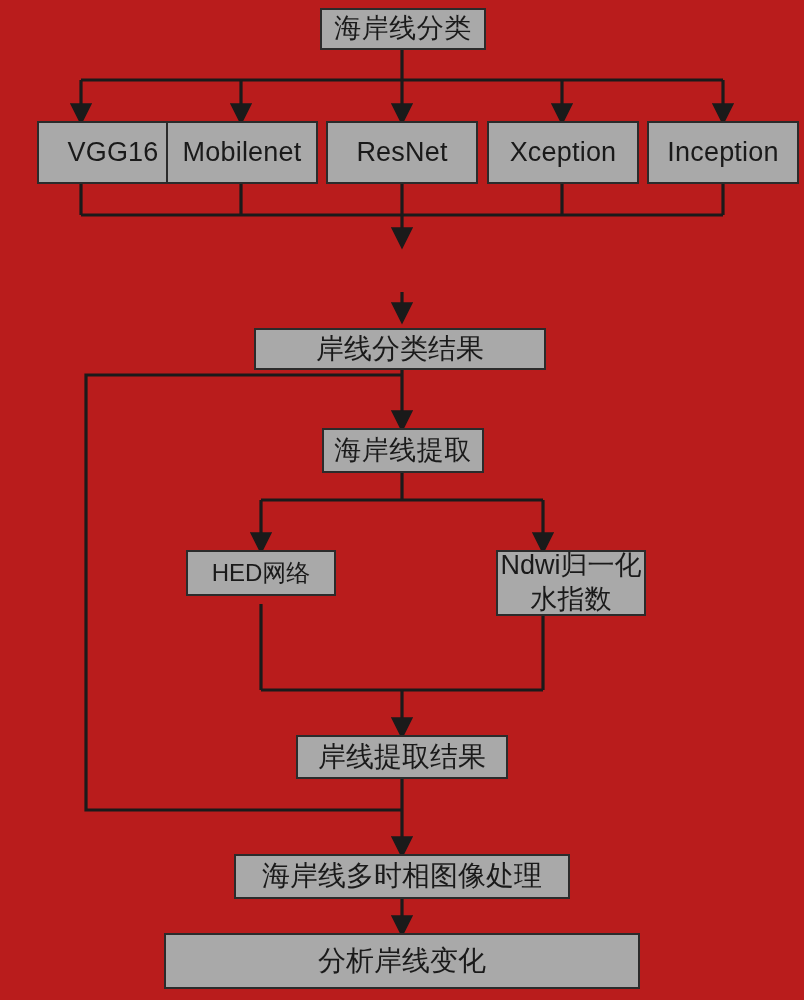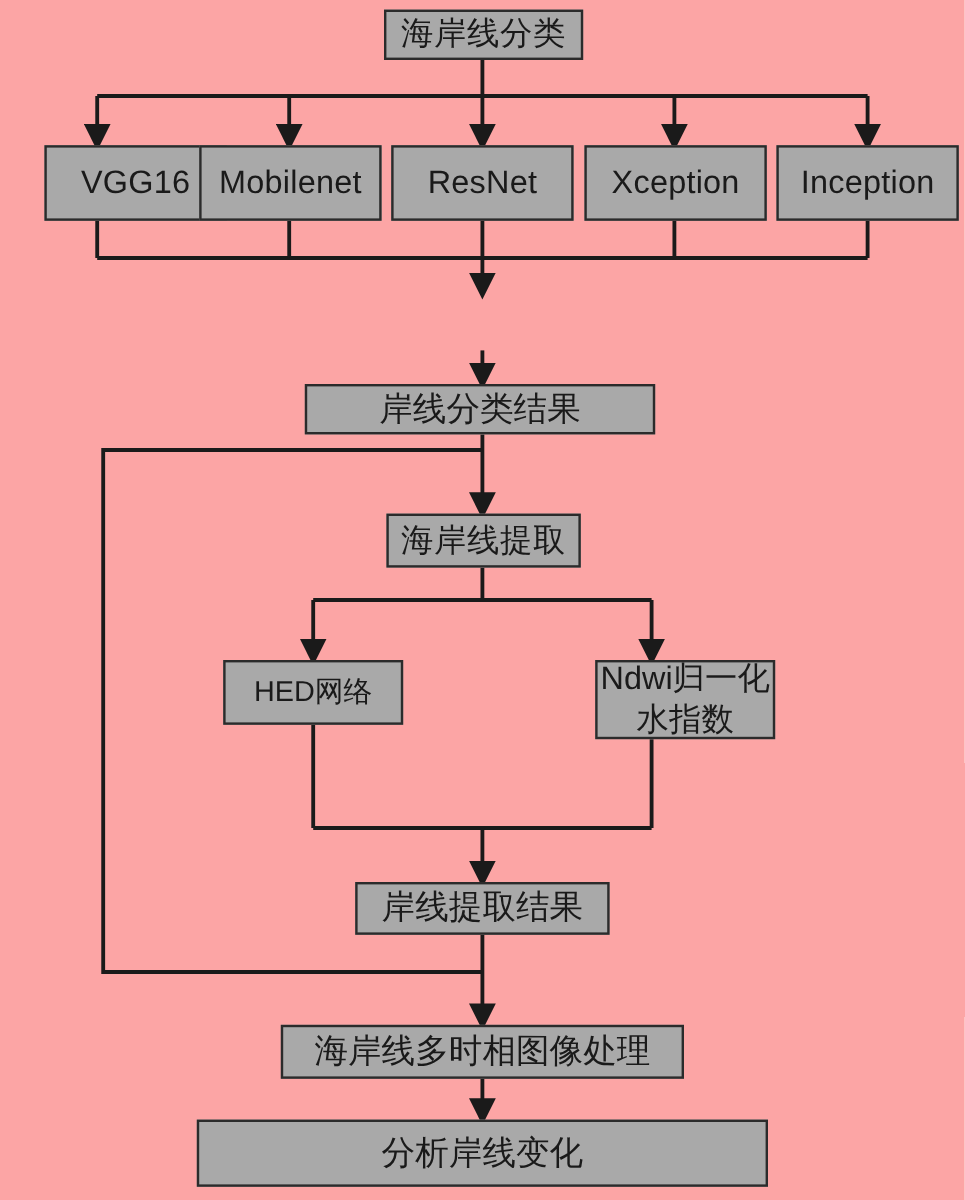--- a/index.html
+++ b/index.html
@@ -8,21 +8,21 @@
     padding: 0;
     background: #ffffff;
   }
   body {
     font-family: "Liberation Sans", "DejaVu Sans", sans-serif;
   }
   #canvas {
     position: relative;
     width: 804px;
     height: 1000px;
-    background: #fca5a5;
+    background: #b91c1c;
     overflow: hidden;
   }
   #edges {
     position: absolute;
     left: 0;
     top: 0;
     width: 804px;
     height: 1000px;
     pointer-events: none;
   }
@@ -121,25 +121,25 @@
 
   <div class="node en" style="left:166px; top:121px; width:152px; height:63px;">Mobilenet</div>
 
   <div class="node en" style="left:326px; top:121px; width:152px; height:63px;">ResNet</div>
 
   <div class="node en" style="left:487px; top:121px; width:152px; height:63px;">Xception</div>
 
   <div class="node en" style="left:647px; top:121px; width:152px; height:63px;">Inception</div>
 
 
-  <div class="node wide-cn" style="left:254px; top:320px; width:292px; height:42px;">岸线分类结果</div>
+  <div class="node wide-cn" style="left:254px; top:328px; width:292px; height:42px;">岸线分类结果</div>
 
   <div class="node cn" style="left:322px; top:428px; width:162px; height:45px;">海岸线提取</div>
 
-  <div class="node small-cn" style="left:186px; top:550px; width:150px; height:54px;">HED网络</div>
+  <div class="node small-cn" style="left:186px; top:550px; width:150px; height:46px;">HED网络</div>
 
   <div class="node two-line" style="left:468px; top:550px; width:150px; height:66px;">Ndwi归一化
 水指数</div>
 
   <div class="node wide-cn" style="left:296px; top:735px; width:212px; height:44px;font-family:Liberation Serif, serif;">岸线提取结果</div>
 
   <div class="node wide-cn" style="left:234px; top:854px; width:336px; height:45px;">海岸线多时相图像处理</div>
 
   <div class="node wide-cn" style="left:164px; top:933px; width:476px; height:56px;">分析岸线变化</div>
 

